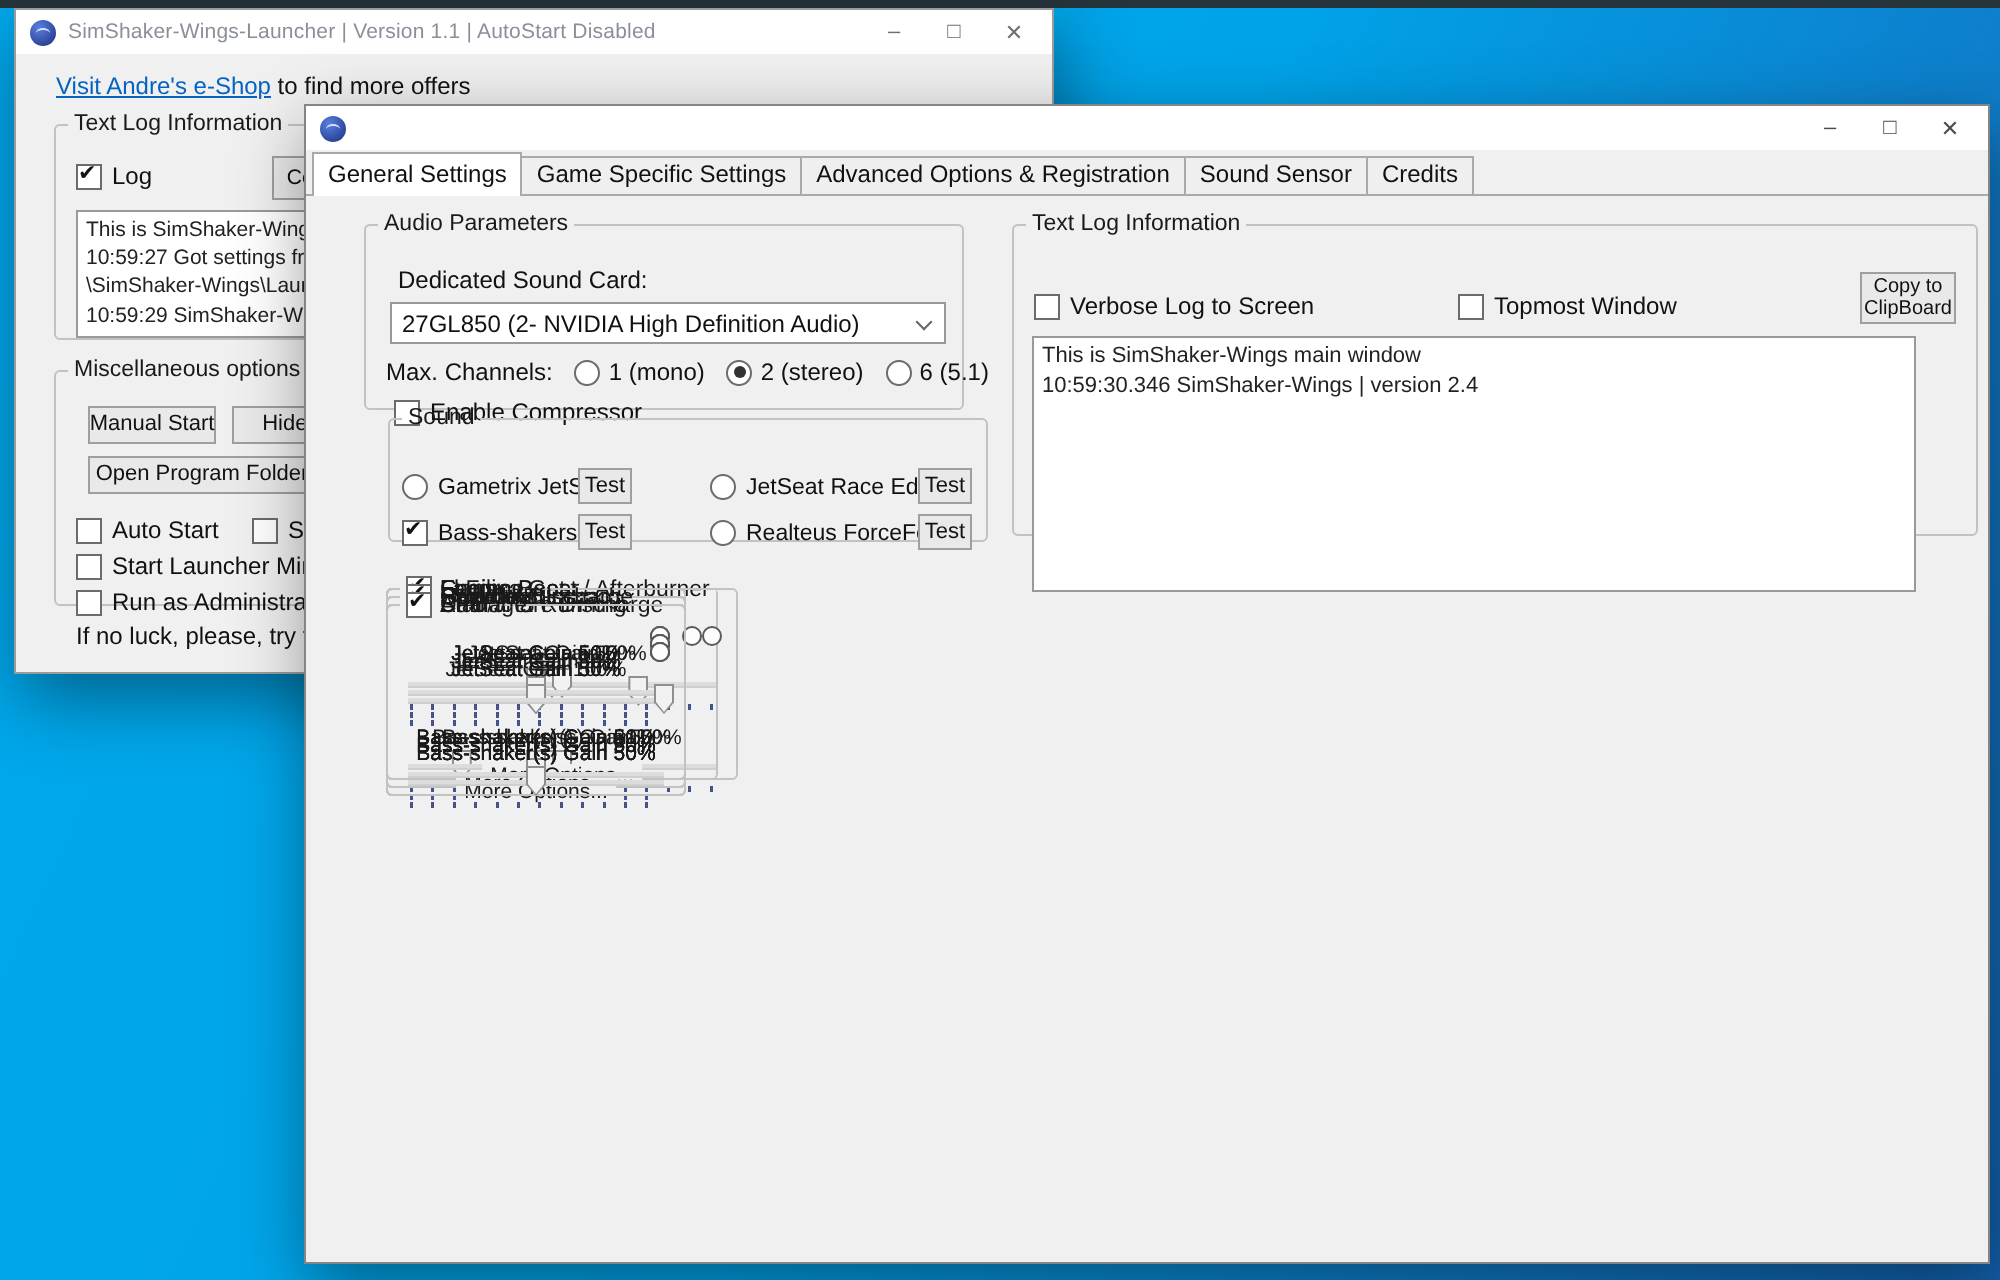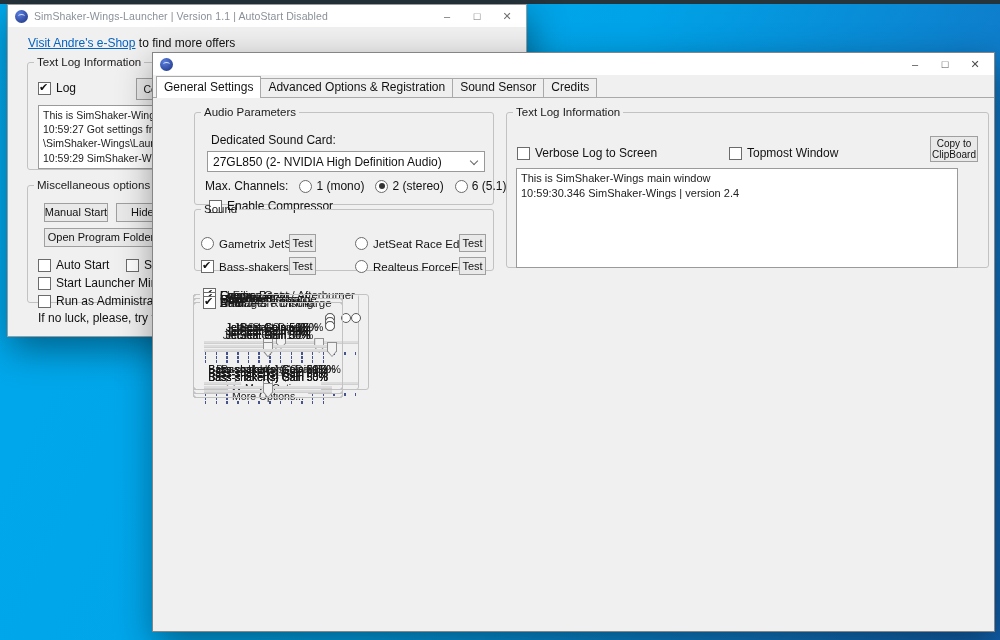--- a/index.html
+++ b/index.html
@@ -134,28 +134,29 @@
   <div class="titlebar">
     <span class="app-icon"></span>
     <span class="win-controls">
       <span class="wc">–</span>
       <span class="wc">□</span>
       <span class="wc">✕</span>
     </span>
   </div>
   <div class="tabstrip" id="tabstrip">
       <span class="tab active">General Settings</span>
+      <span class="tab">Game Specific Settings</span>
       <span class="tab">Advanced Options &amp; Registration</span>
       <span class="tab">Sound Sensor</span>
       <span class="tab">Credits</span>
     </div>
 
   <div class="main-client">
 
-    <fieldset class="group" style="left:41px;top:8px;width:300px;height:99px;">
+    <fieldset class="group" style="left:29px;top:8px;width:300px;height:99px;">
       <legend>Audio Parameters</legend>
       <div class="static" style="left:16px;top:15px;">Dedicated Sound Card:</div>
       <div class="combo" style="left:12px;top:33px;width:278px;height:21px;">
         <span>27GL850 (2- NVIDIA High Definition Audio)</span>
         <span class="chev"></span>
       </div>
       <div class="ctl-row" style="left:10px;top:61px;gap:11px;">
         <span>Max. Channels:</span>
         <label style="display:flex;align-items:center;gap:4px;">
             <span class="rb"></span>
@@ -204,21 +205,21 @@
       <legend>Text Log Information</legend>
       <label class="ctl-row" style="left:10px;top:28px;">
         <span class="cb"></span>
         <span>Verbose Log to Screen</span>
       </label>
       <label class="ctl-row" style="left:222px;top:28px;">
         <span class="cb"></span>
         <span>Topmost Window</span>
       </label>
       <button class="btn wrap" style="right:10px;top:18px;width:48px;height:26px;">Copy to ClipBoard</button>
-      <div class="logbox" style="left:9px;top:50px;width:442px;height:100px;font-size:11px;">This is SimShaker-Wings main window
+      <div class="logbox" style="left:9px;top:50px;width:442px;height:128px;font-size:11px;">This is SimShaker-Wings main window
 10:59:30.346 SimShaker-Wings | version 2.4</div>
     </fieldset>
 
     <div id="effect-rows">
         <div class="prow">
           <fieldset class="panel group">
             <legend>
               <span class="cb on"></span>
               <span class="ptitle">Engine Beat</span>
             </legend>

